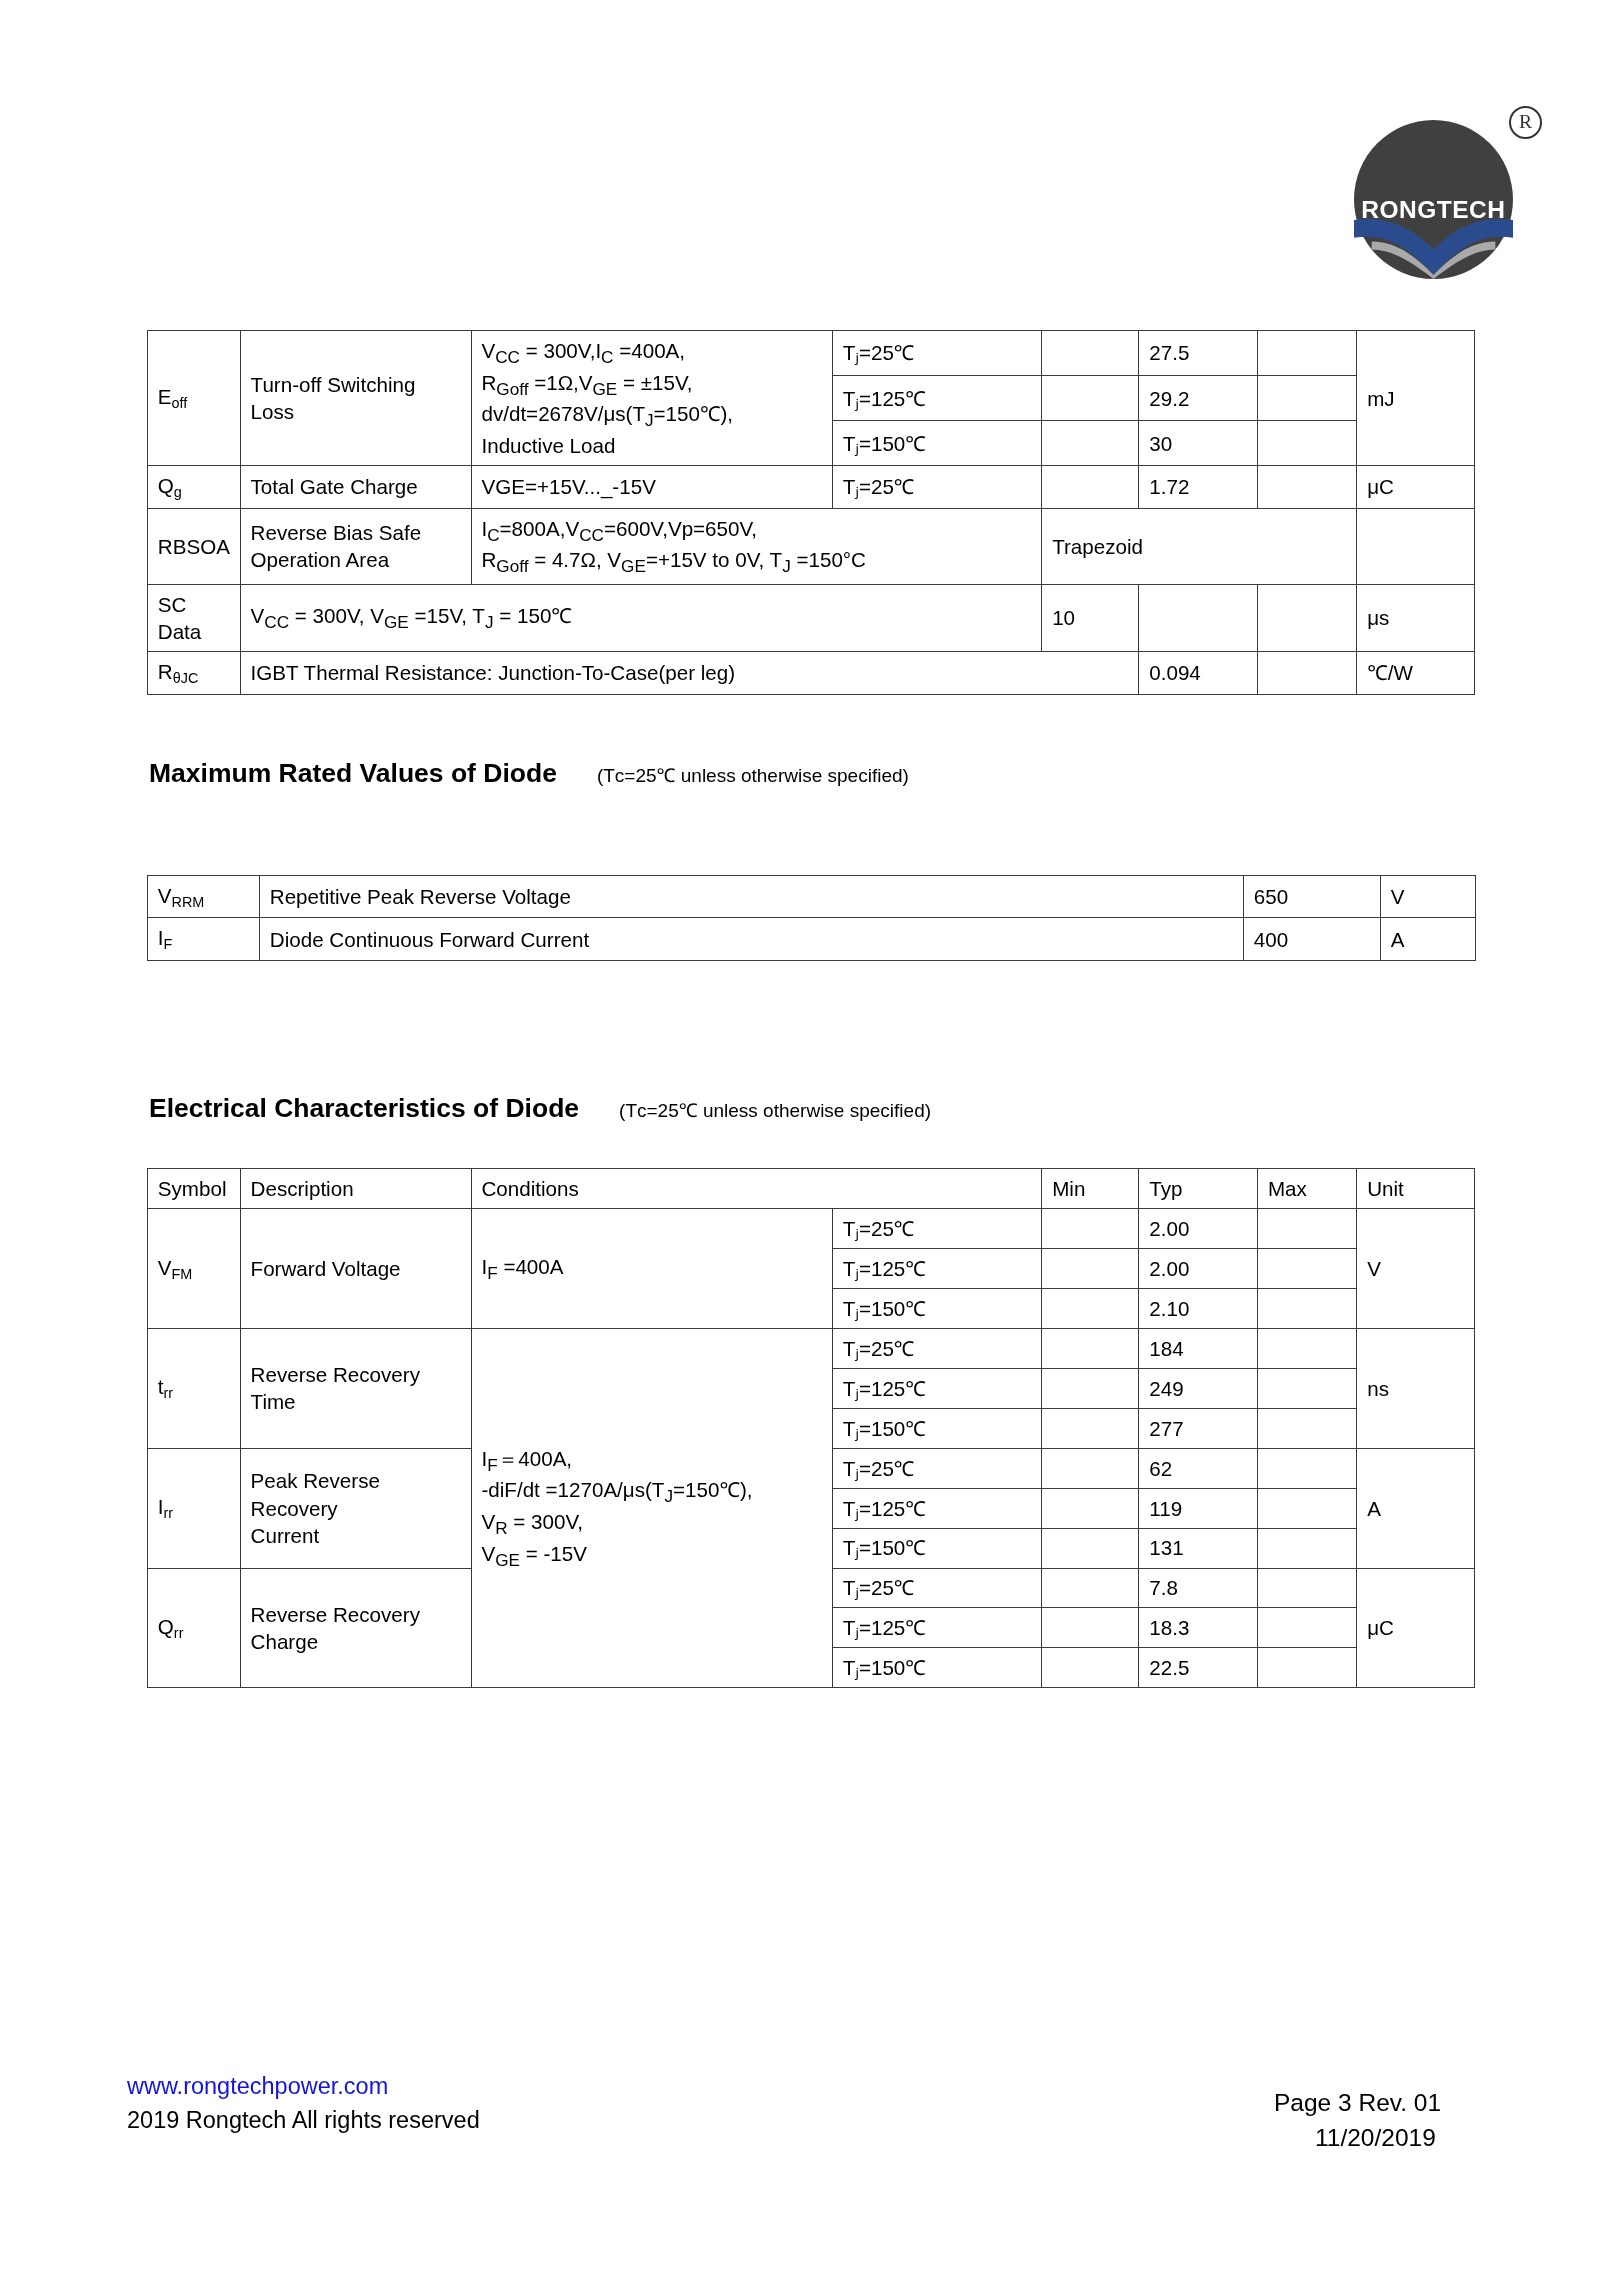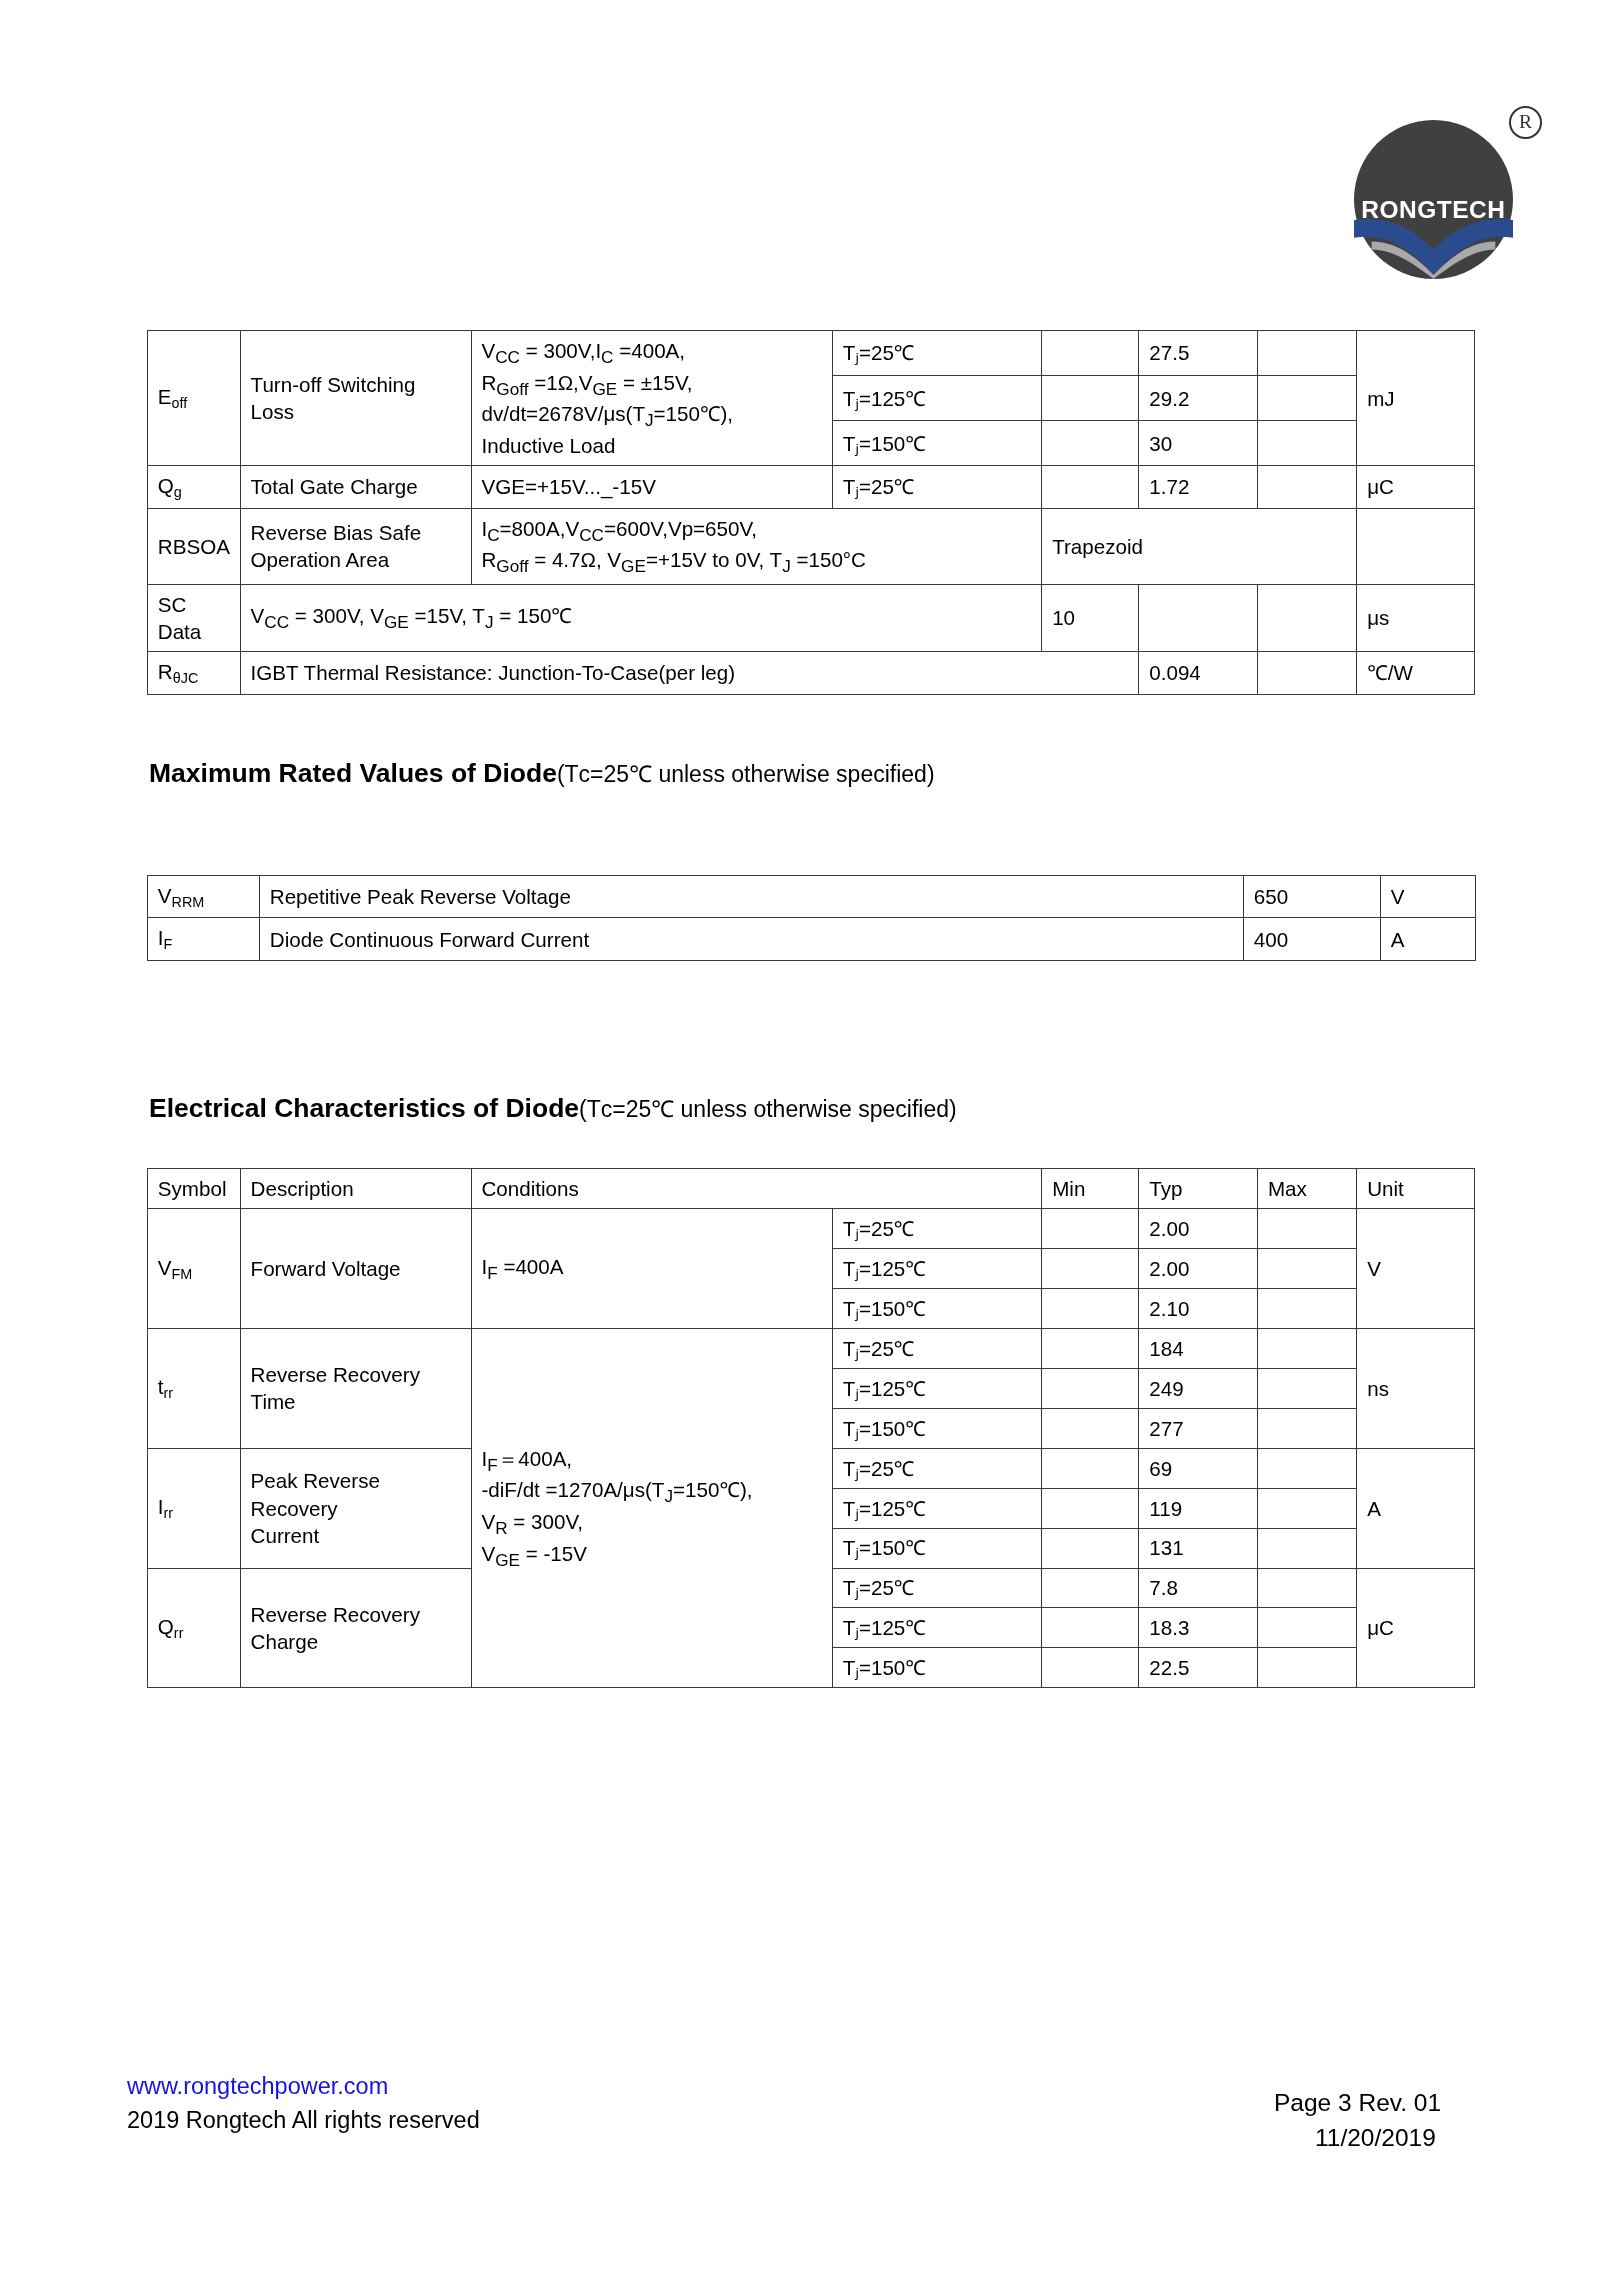--- a/index.html
+++ b/index.html
@@ -130,21 +130,22 @@
     left: 149px;
     top: 1090px;
   }
   .h-bold {
     font-weight: bold;
     font-size: 26.5px;
     line-height: 1.38;
   }
   .h-norm {
     font-weight: normal;
-    font-size: 23px;
+    font-size: 19px;
+    margin-left: 40px;
   }
 
   
   #footer-left {
     position: absolute;
     left: 127px;
     top: 2049px;
     font-size: 23.5px;
     line-height: 1.45;
     margin-top: 20px;
@@ -375,21 +376,21 @@
       </tr>
 
       <tr>
         <td rowspan="3">I<span class="sub">rr</span></td>
         <td rowspan="3">
           <span>Peak Reverse Recovery</span><br>
           <span>Current</span>
         </td>
         <td>Tⱼ=25℃</td>
         <td class="c"></td>
-        <td class="c">69</td>
+        <td class="c">62</td>
         <td class="c"></td>
         <td class="c" rowspan="3">A</td>
       </tr>
       <tr>
         <td>Tⱼ=125℃</td>
         <td class="c"></td>
         <td class="c">119</td>
         <td class="c"></td>
       </tr>
       <tr>

